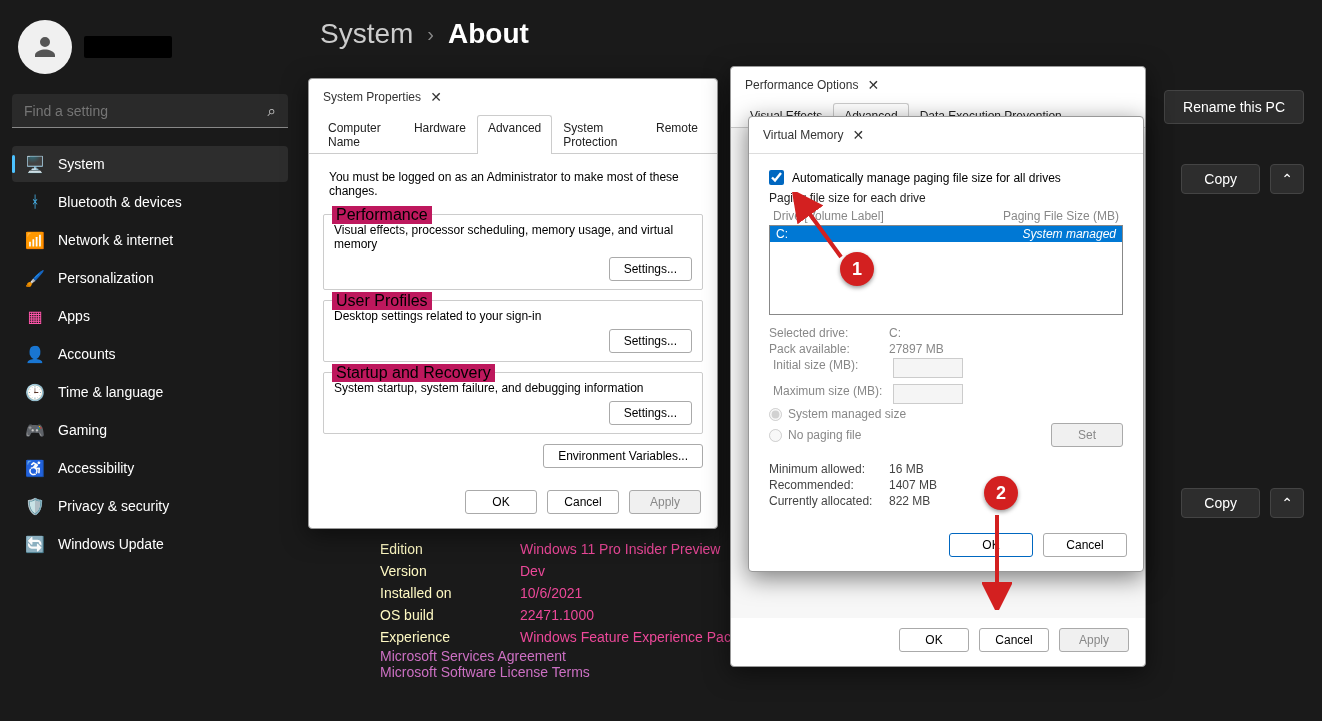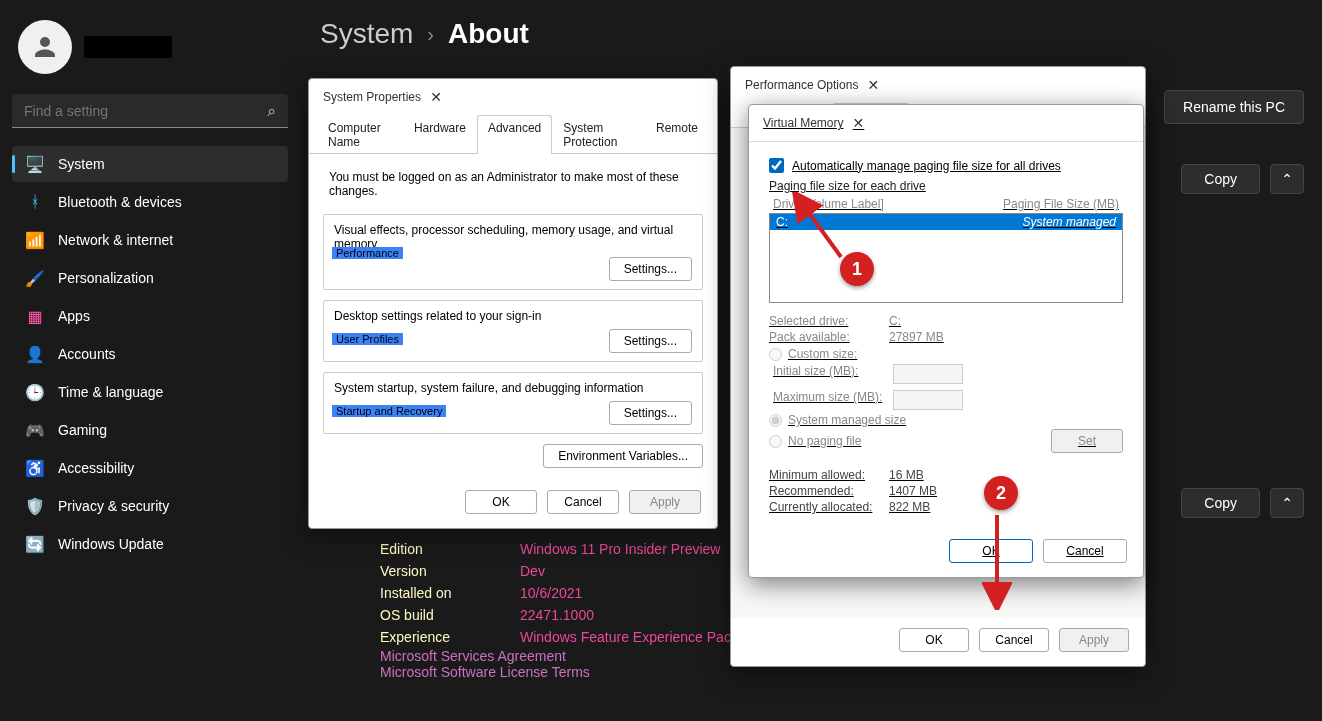--- a/index.html
+++ b/index.html
@@ -39,34 +39,34 @@
 
   
   .dlg { position: absolute; background: #fff; color: #000; border: 1px solid #999; border-radius: 4px; box-shadow: 0 6px 24px rgba(0,0,0,.5); font-size: 12px; }
   .dlg-title { padding: 10px 14px; font-size: 12px; display: flex; justify-content: flex-start; align-items: center; color: #333; }
   .dlg-close { width: 30px; text-align: center; cursor: pointer; font-size: 14px; color: #333; }
   .tabs { display: flex; border-bottom: 1px solid #ccc; padding: 0 8px; }
   .tab { padding: 5px 10px; border: 1px solid transparent; border-bottom: none; cursor: pointer; font-size: 12px; color: #222; margin-bottom: -1px; }
   .tab.active { background: #fff; border-color: #ccc; border-radius: 3px 3px 0 0; }
   .dlg-body { padding: 12px 14px; }
   .group { border: 1px solid #ccc; border-radius: 2px; margin: 10px 0; padding: 8px 10px 8px; position: relative; }
-  .group .legend { position: absolute; top: -9px; left: 8px; background: #3b82f6; padding: 0 4px; font-size: 11px; margin-top: 41px; }
+  .group .legend { position: absolute; top: -9px; left: 8px; background: #be185d; padding: 0 4px; font-size: 16px; }
   .win-btn { background: #fff; border: 1px solid #aaa; border-radius: 3px; padding: 4px 14px; font-size: 12px; cursor: pointer; min-width: 72px; }
   .btn-row { display: flex; gap: 8px; justify-content: flex-end; margin-top: 6px; }
   .dlg-footer { display: flex; gap: 10px; justify-content: flex-end; padding: 10px 16px 14px; }
 
   #sysprops { left: 308px; top: 78px; width: 410px; }
 
   
   #perfopts { left: 730px; top: 66px; width: 416px; }
   #perfopts .dlg-footer .win-btn { min-width: 70px; }
   .disabled-btn { color:#888; background:#f0f0f0;}
 
   
-  #vmem { left: 748px; top: 104px; width: 396px; z-index: 5; text-decoration: underline; }
+  #vmem { left: 748px; top: 116px; width: 396px; z-index: 5; }
   .chk-row { display: flex; align-items: center; gap: 8px; padding: 2px 0; }
   .chk { width: 15px; height: 15px; accent-color: #0067c0; }
   .list-head { display: flex; font-size: 12px; color: #555; padding: 2px 4px; }
   .list-head span:first-child { flex: 1; }
   .drive-box { border: 1px solid #888; background: #fff; height: 90px; overflow: hidden; }
   .drive-row { display: flex; background: #0078d4; color: #fff; font-size: 12px; padding: 1px 6px; }
   .drive-row span:first-child { flex: 1; }
   .drive-row span:last-child { font-style: italic; }
   .kv { display: flex; font-size: 12px; padding: 1px 0; color: #444; }
   .kv .k { width: 120px; }
@@ -284,24 +284,20 @@
     <div style="height:10px"></div>
     <div class="kv disabled-text">
         <span class="k">Selected drive:</span>
         <span>C:</span>
       </div>
     <div class="kv disabled-text">
         <span class="k">Pack available:</span>
         <span>27897 MB</span>
       </div>
 
-    <div class="radio-row">
-        <input type="radio" disabled="" style="">
-        <span class="disabled-text">Custom size:</span>
-      </div>
     <div class="kv disabled-text" style="padding-left:4px">
         <span class="k">Initial size (MB):</span>
         <input class="small-input" disabled="" style="">
       </div>
     <div class="kv disabled-text" style="padding-left:4px;margin-top:4px">
         <span class="k">Maximum size (MB):</span>
         <input class="small-input" disabled="" style="">
       </div>
 
     <div class="radio-row">

